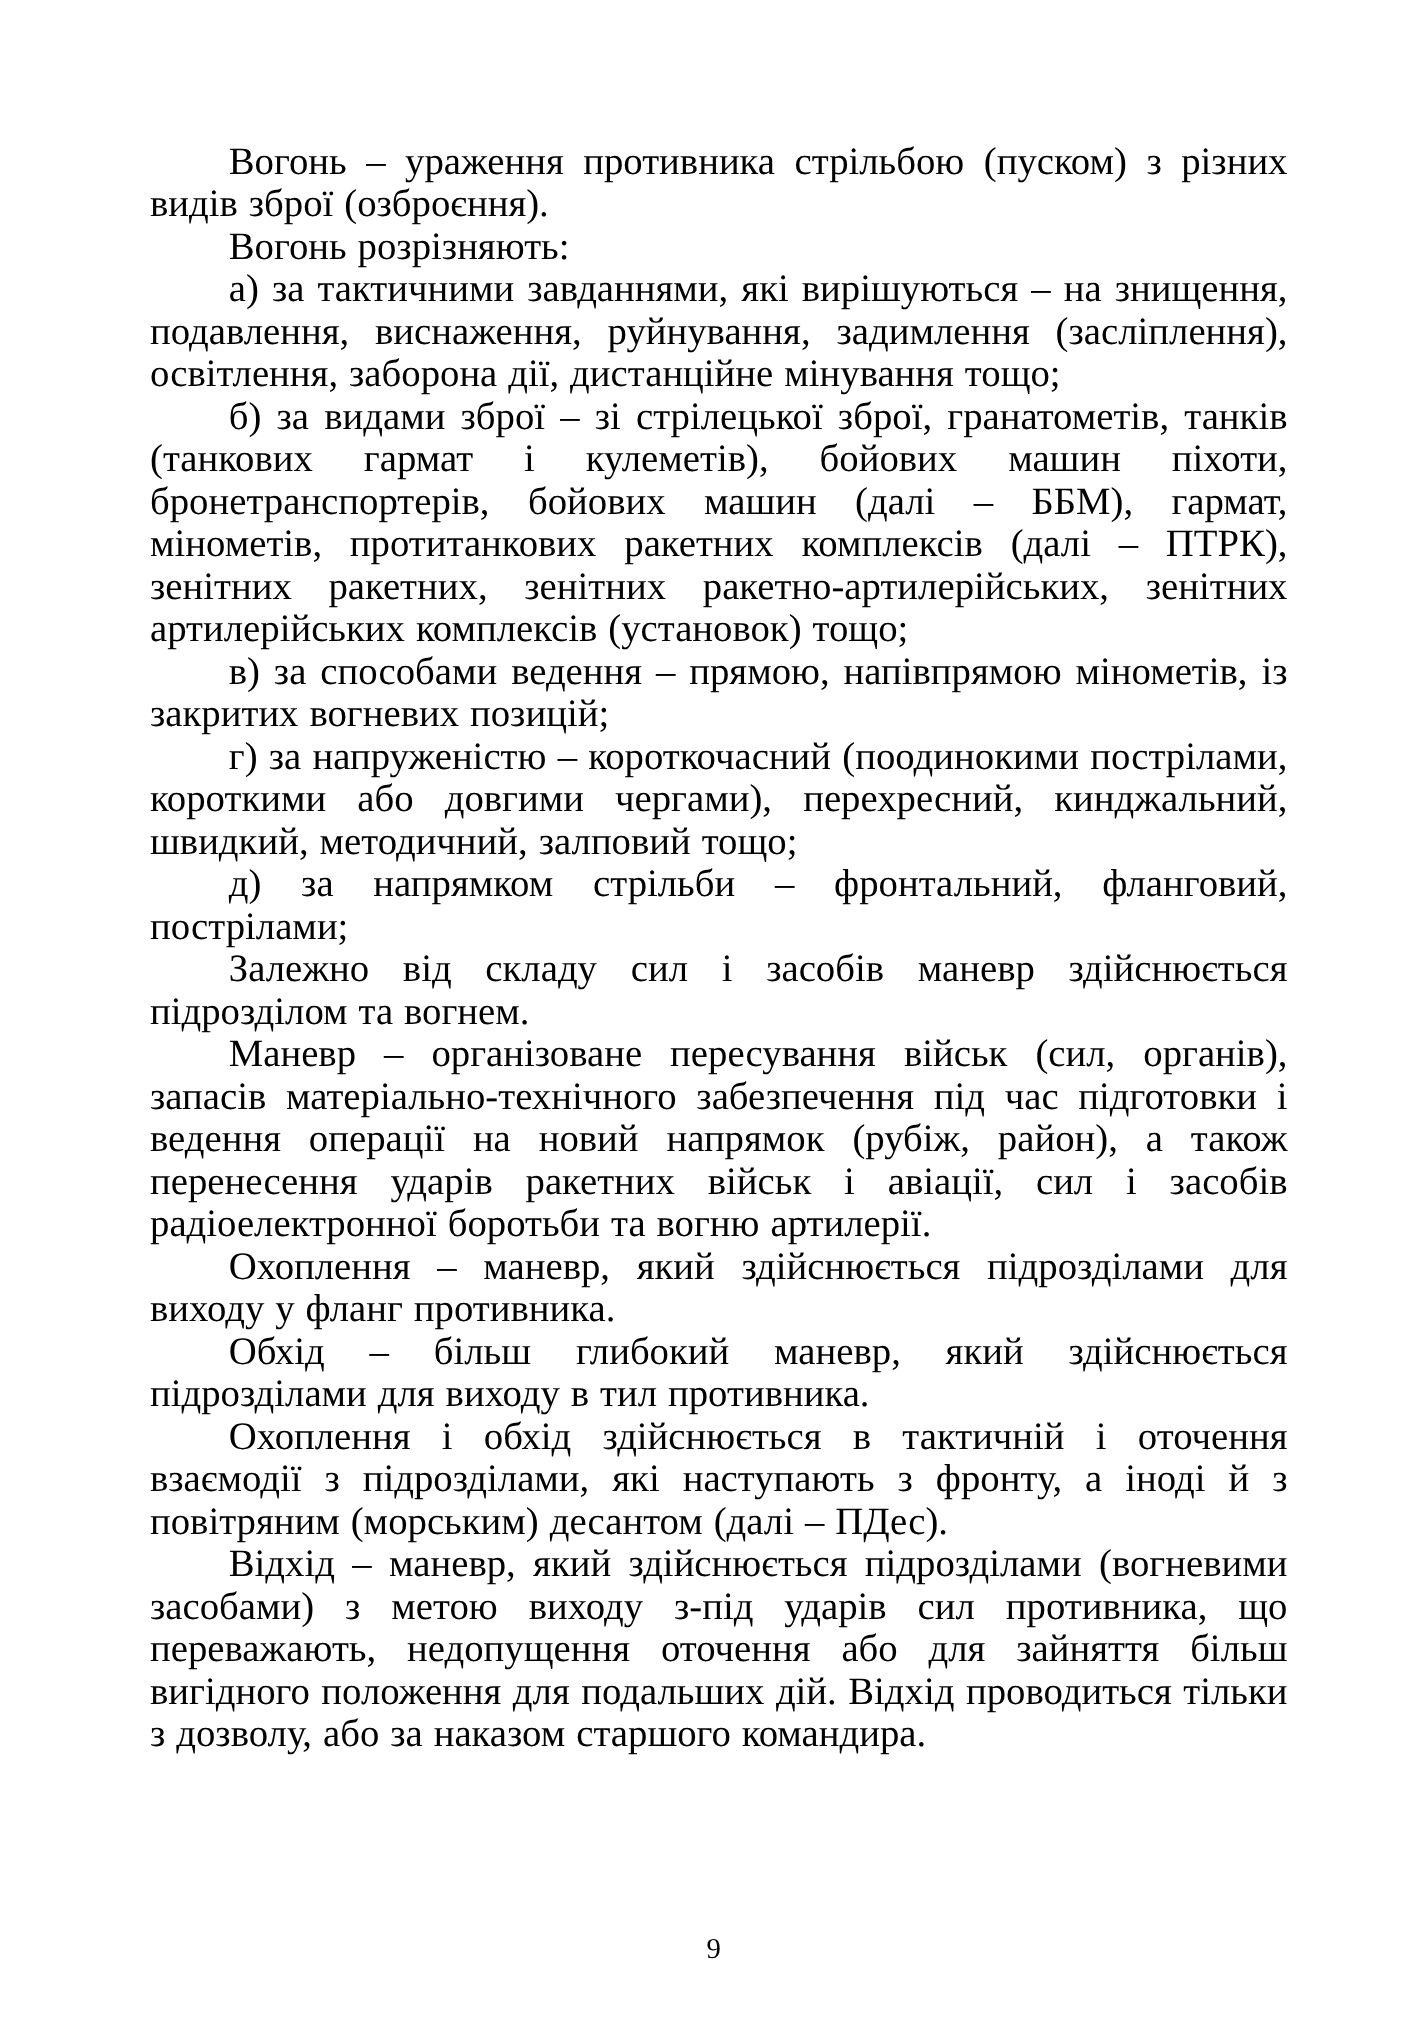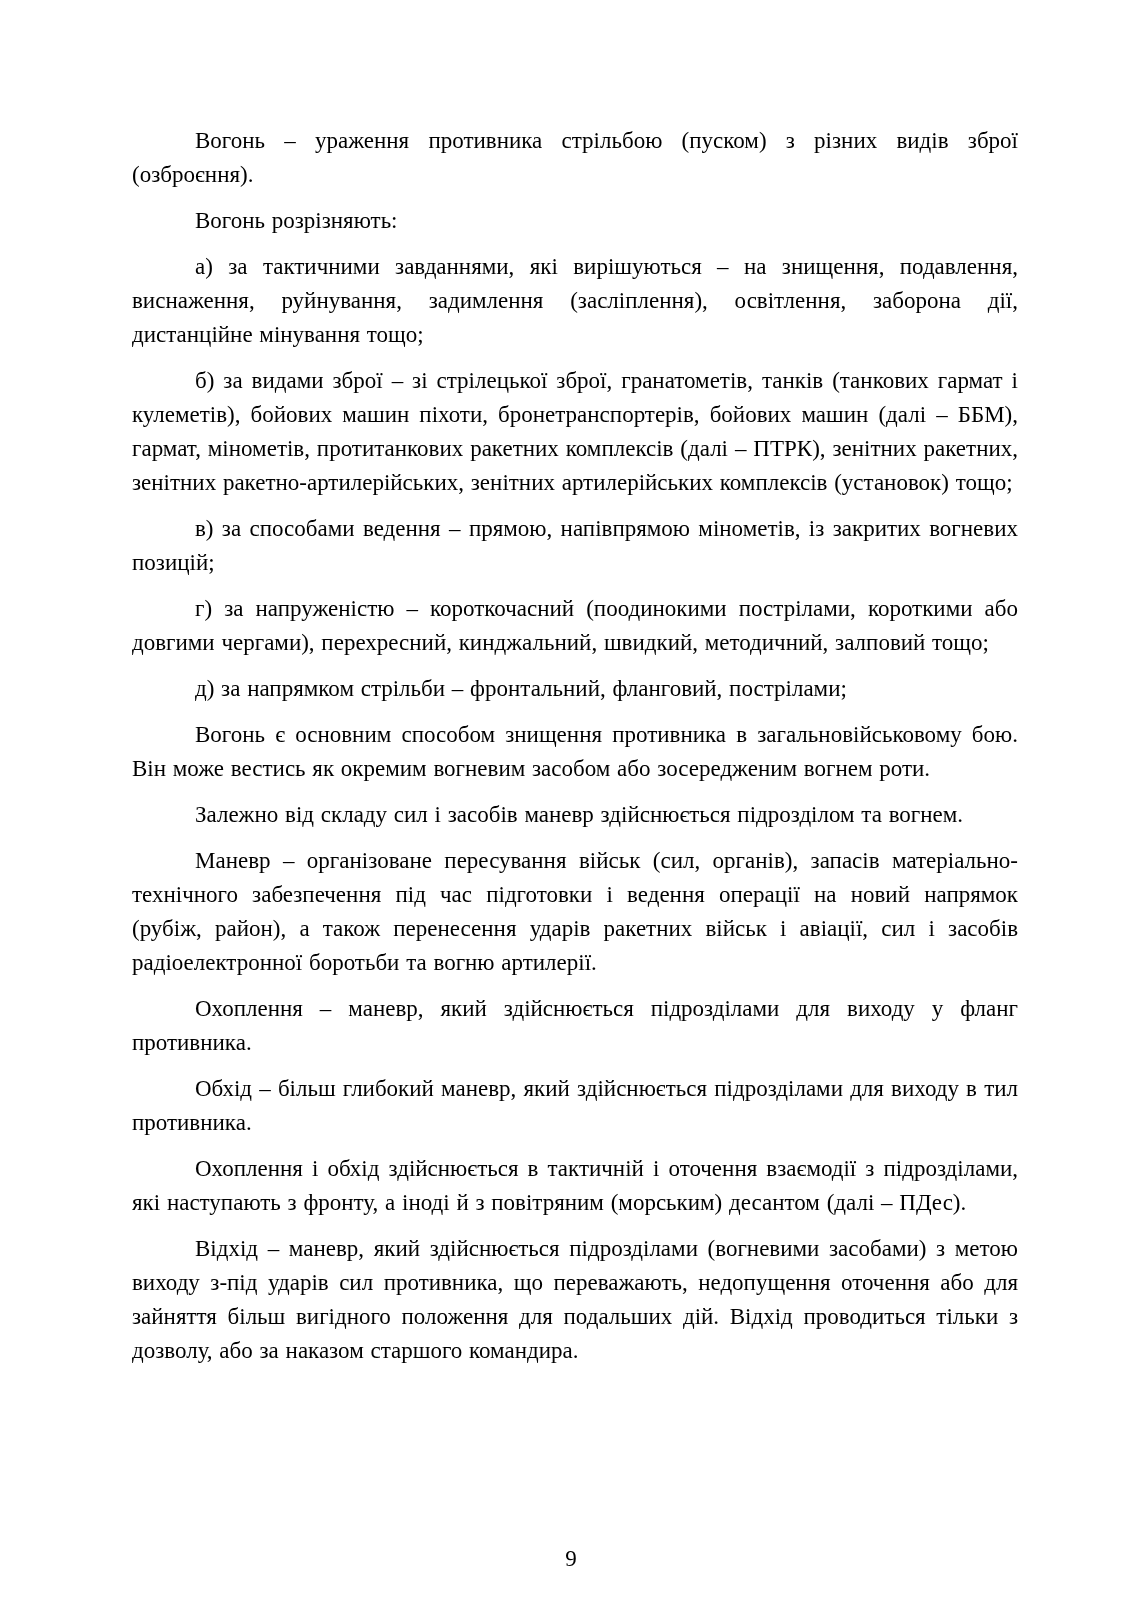--- a/index.html
+++ b/index.html
@@ -16,23 +16,23 @@
     font-family: "Liberation Serif", "DejaVu Serif", serif;
     color: #000000;
   }
   .content {
     position: absolute;
     top: 112px;
     left: 120px;
     right: 112px;
   }
   .content p {
-    margin: 12px;
+    margin: 0;
     padding: 0;
-    font-size: 23px;
+    font-size: 31px;
     line-height: 34px;
     text-align: justify;
     text-indent: 63px;
     word-spacing: 1px;
   }
   .page-number {
     position: absolute;
     bottom: 42px;
     left: 0;
     width: 100%;
@@ -46,21 +46,20 @@
 
 <div class="page">
   <div class="content">
     <p>Вогонь – ураження противника стрільбою (пуском) з різних видів зброї (озброєння).</p>
     <p>Вогонь розрізняють:</p>
     <p>а) за тактичними завданнями, які вирішуються – на знищення, подавлення, виснаження, руйнування, задимлення (засліплення), освітлення, заборона дії, дистанційне мінування тощо;</p>
     <p>б) за видами зброї – зі стрілецької зброї, гранатометів, танків (танкових гармат і кулеметів), бойових машин піхоти, бронетранспортерів, бойових машин (далі – ББМ), гармат, мінометів, протитанкових ракетних комплексів (далі – ПТРК), зенітних ракетних, зенітних ракетно-артилерійських, зенітних артилерійських комплексів (установок) тощо;</p>
     <p>в) за способами ведення – прямою, напівпрямою мінометів, із закритих вогневих позицій;</p>
     <p>г) за напруженістю – короткочасний (поодинокими пострілами, короткими або довгими чергами), перехресний, кинджальний, швидкий, методичний, залповий тощо;</p>
     <p>д) за напрямком стрільби – фронтальний, фланговий, пострілами;</p>
-    <p>Вогонь є основним способом знищення противника в загальновійськовому бою. Він може вестись як окремим вогневим засобом або зосередженим вогнем роти.</p>
     <p>Залежно від складу сил і засобів маневр здійснюється підрозділом та вогнем.</p>
     <p>Маневр – організоване пересування військ (сил, органів), запасів матеріально-технічного забезпечення під час підготовки і ведення операції на новий напрямок (рубіж, район), а також перенесення ударів ракетних військ і авіації, сил і засобів радіоелектронної боротьби та вогню артилерії.</p>
     <p>Охоплення – маневр, який здійснюється підрозділами для виходу у фланг противника.</p>
     <p>Обхід – більш глибокий маневр, який здійснюється підрозділами для виходу в тил противника.</p>
     <p>Охоплення і обхід здійснюється в тактичній і оточення взаємодії з підрозділами, які наступають з фронту, а іноді й з повітряним (морським) десантом (далі – ПДес).</p>
     <p>Відхід – маневр, який здійснюється підрозділами (вогневими засобами) з метою виходу з-під ударів сил противника, що переважають, недопущення оточення або для зайняття більш вигідного положення для подальших дій. Відхід проводиться тільки з дозволу, або за наказом старшого командира.</p>
   </div>
   <div class="page-number">9</div>
 </div>
 

